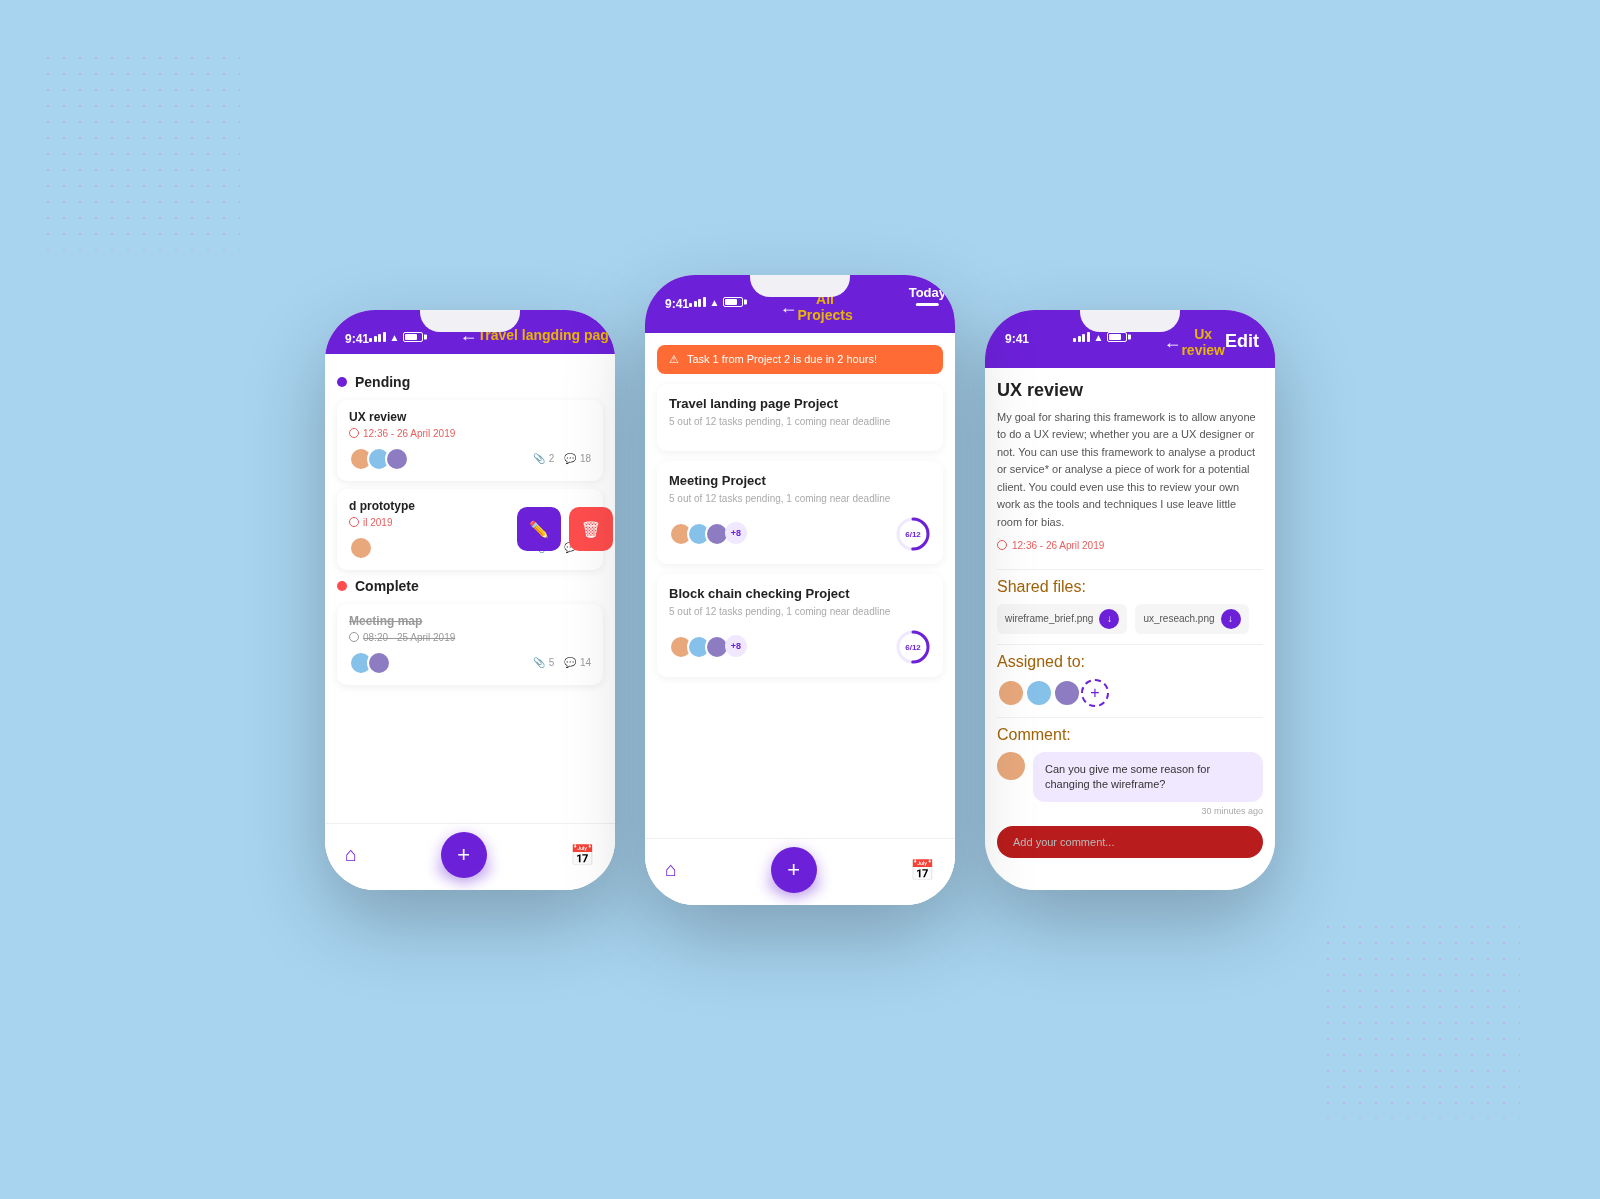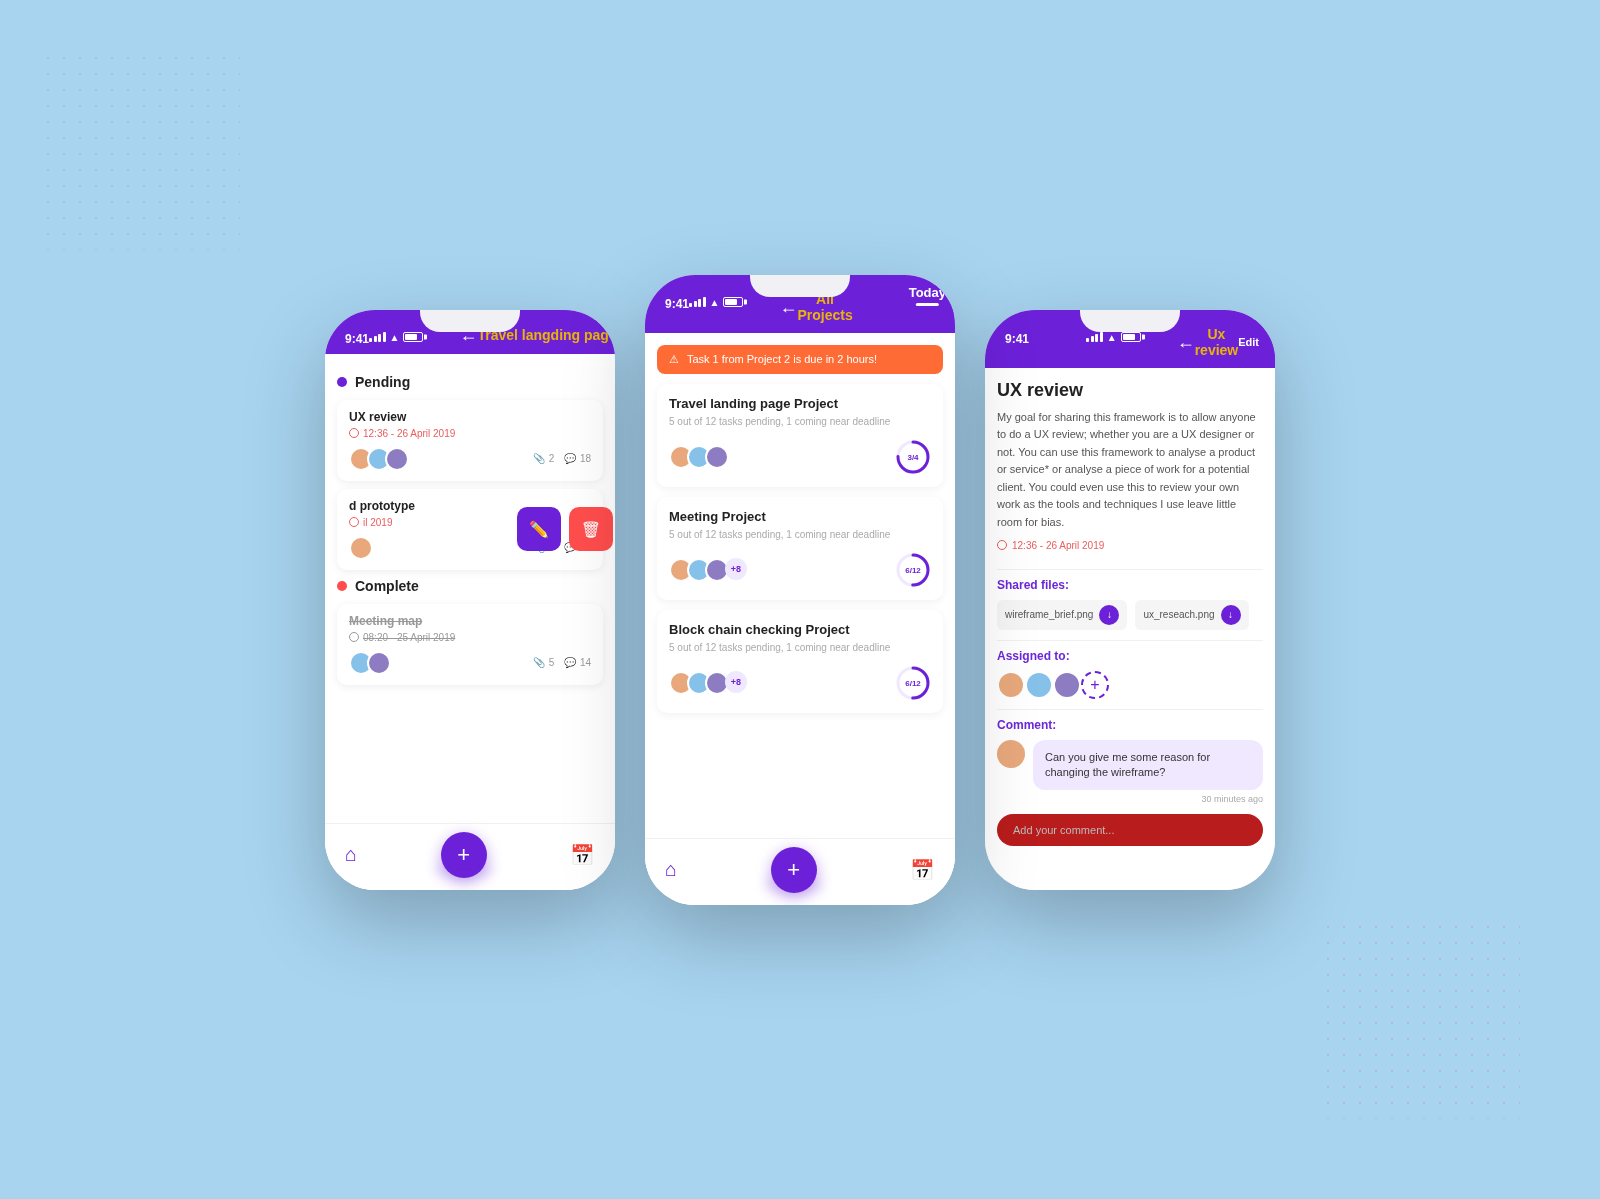--- a/index.html
+++ b/index.html
@@ -186,21 +186,21 @@
     }
 
     .back-arrow {
       color: white;
       font-size: 18px;
       line-height: 1;
     }
 
     .header-action {
       color: white;
-      font-size: 11px;
+      font-size: 18px;
       font-weight: 600;
     }
 
     
     .tabs-bar {
       background: #6c21d9;
       display: flex;
       padding: 0 16px;
       padding-bottom: 8px;
       gap: 32px;
@@ -516,23 +516,23 @@
     .detail-date {
       display: flex;
       align-items: center;
       gap: 5px;
       font-size: 10px;
       color: #e85d5d;
       margin-top: 8px;
     }
 
     .section-label {
-      font-size: 12px;
-      font-weight: 700;
-      color: #6d28d9;
+      font-size: 16px;
+      font-weight: 400;
+      color: #a16207;
       margin-bottom: 8px;
     }
 
     .files-row {
       display: flex;
       gap: 8px;
       margin-bottom: 10px;
     }
 
     .file-chip {
@@ -813,34 +813,20 @@
       <div class="scroll-content">
 
         <div class="alert-banner">
           <span class="alert-icon">⚠</span>
           <span>Task 1 from Project 2 is due in 2 hours!</span>
         </div>
 
         <div class="project-card">
           <div class="project-title">Travel landing page Project</div>
           <div class="project-desc">5 out of 12 tasks pending, 1 coming near deadline</div>
-          <div class="project-footer">
-            <div class="avatars">
-              <div class="avatar avatar-1"></div>
-              <div class="avatar avatar-2"></div>
-              <div class="avatar avatar-3"></div>
-            </div>
-            <div class="progress-circle">
-              <svg width="36" height="36" viewBox="0 0 36 36">
-                <circle cx="18" cy="18" r="15" fill="none" stroke="#f0e8ff" stroke-width="3"></circle>
-                <circle cx="18" cy="18" r="15" fill="none" stroke="#6c21d9" stroke-width="3" stroke-dasharray="70.7 23.6" stroke-linecap="round"></circle>
-              </svg>
-              <span class="progress-text">3/4</span>
-            </div>
-          </div>
         </div>
 
         <div class="project-card">
           <div class="project-title">Meeting Project</div>
           <div class="project-desc">5 out of 12 tasks pending, 1 coming near deadline</div>
           <div class="project-footer">
             <div class="avatars">
               <div class="avatar avatar-1"></div>
               <div class="avatar avatar-2"></div>
               <div class="avatar avatar-3"></div>

